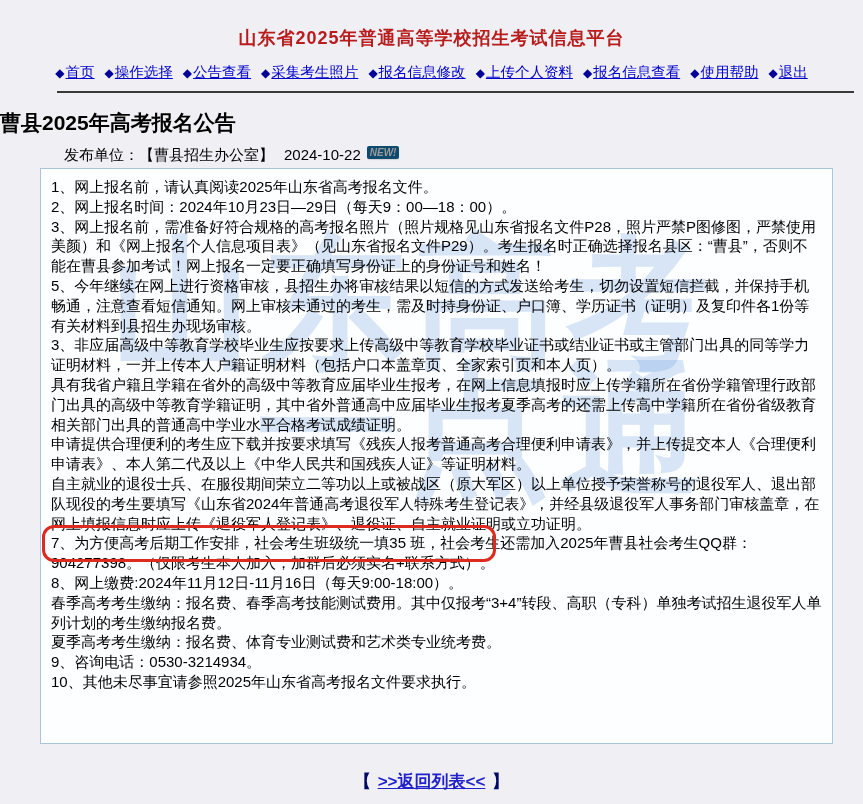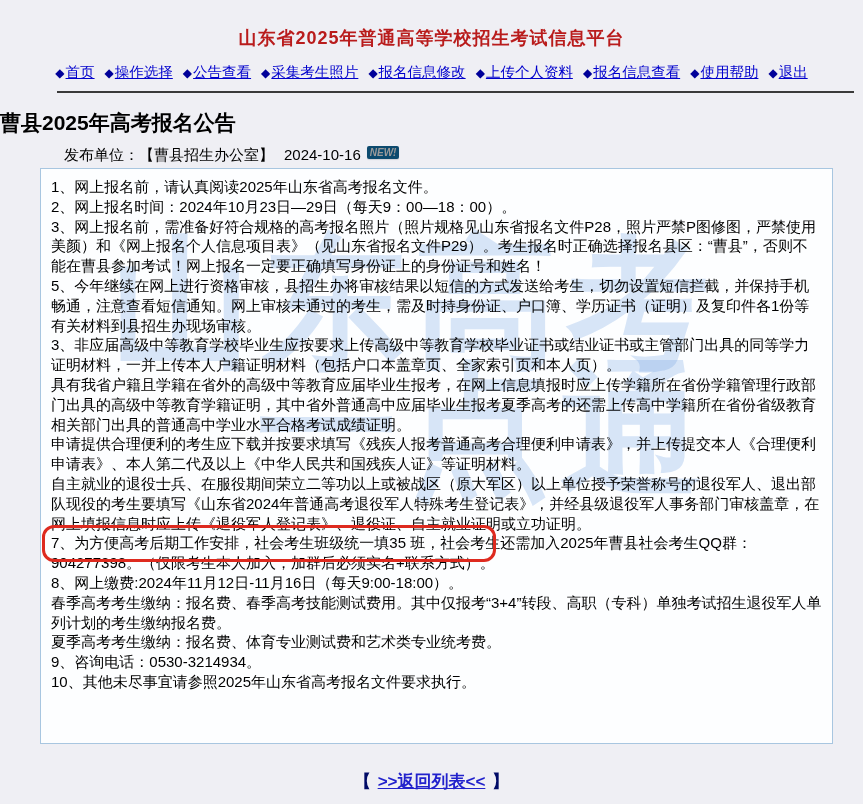--- a/index.html
+++ b/index.html
@@ -120,21 +120,21 @@
   <a class="nav-item"><span class="bullet">◆</span><span class="label">报名信息查看</span></a>
   <a class="nav-item"><span class="bullet">◆</span><span class="label">使用帮助</span></a>
   <a class="nav-item"><span class="bullet">◆</span><span class="label">退出</span></a>
 </div>
 
 <hr class="divider">
 
 <div class="article-title">曹县2025年高考报名公告</div>
 
 <div class="publisher">
-  <span>发布单位：【曹县招生办公室】</span><span class="date">2024-10-16</span><span class="new-badge">NEW!</span>
+  <span>发布单位：【曹县招生办公室】</span><span class="date">2024-10-22</span><span class="new-badge">NEW!</span>
 </div>
 
 <div class="content-box">
   <div class="watermark" id="wm-line1">山东高考</div>
   <div class="watermark" id="wm-line2">一点通</div>
 
   <p class="para">1、网上报名前，请认真阅读2025年山东省高考报名文件。</p>
   <p class="para">2、网上报名时间：2024年10月23日—29日（每天9：00—18：00）。</p>
   <p class="para">3、网上报名前，需准备好符合规格的高考报名照片（照片规格见山东省报名文件P28，照片严禁P图修图，严禁使用美颜）和《网上报名个人信息项目表》（见山东省报名文件P29）。考生报名时正确选择报名县区：“曹县”，否则不能在曹县参加考试！网上报名一定要正确填写身份证上的身份证号和姓名！</p>
   <p class="para">5、今年继续在网上进行资格审核，县招生办将审核结果以短信的方式发送给考生，切勿设置短信拦截，并保持手机畅通，注意查看短信通知。网上审核未通过的考生，需及时持身份证、户口簿、学历证书（证明）及复印件各1份等有关材料到县招生办现场审核。</p>

